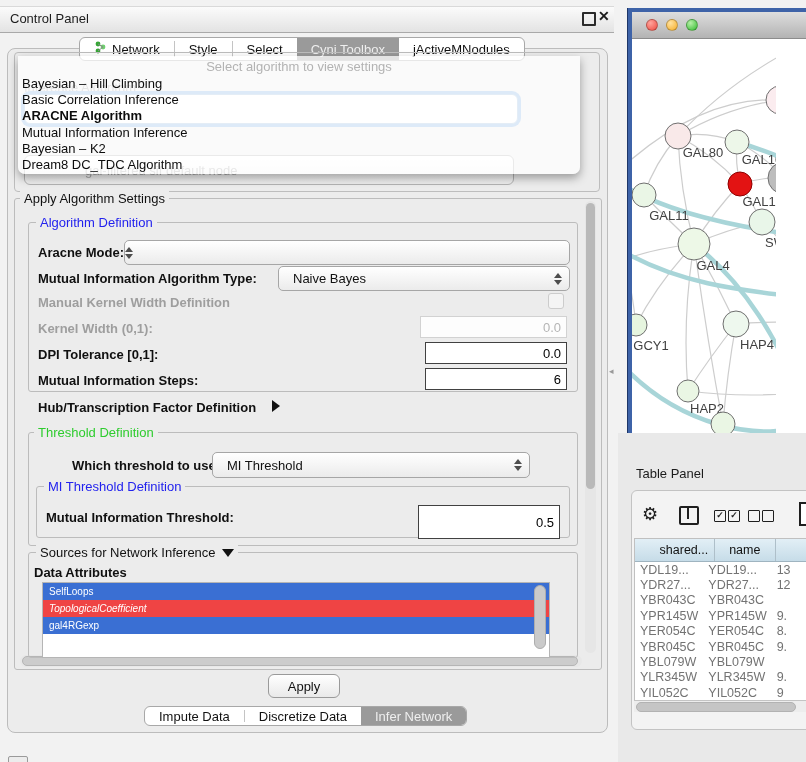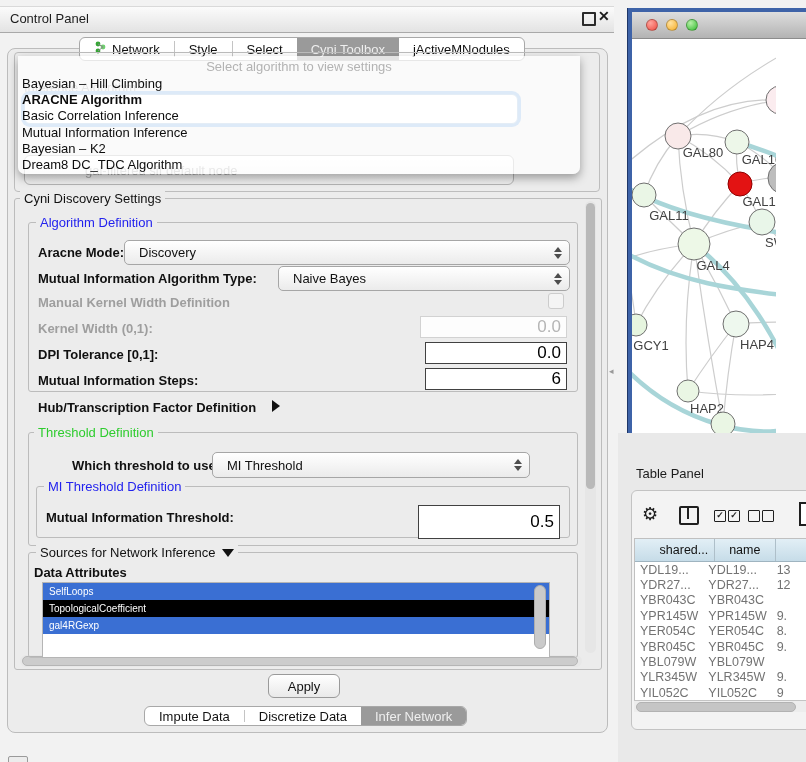--- a/index.html
+++ b/index.html
@@ -52,21 +52,21 @@
   .lbl{font-size:13px;font-weight:bold;color:#101010;white-space:nowrap;}
   .lbl.dis{color:#9e9e9e;}
   .combo{background:linear-gradient(#ffffff,#ebebeb);border:1px solid #a6a6a6;border-radius:5px;
     display:flex;align-items:center;font-size:13px;color:#111;}
   .combo .txt{flex:1;padding-left:14px;}
   .combo .arrows{display:flex;flex-direction:column;gap:2px;margin-right:7px;}
   .tri-up{width:0;height:0;border-left:4px solid transparent;border-right:4px solid transparent;
     border-bottom:5px solid #4d4d4d;}
   .tri-dn{width:0;height:0;border-left:4px solid transparent;border-right:4px solid transparent;
     border-top:5px solid #4d4d4d;}
-  input.fld{position:absolute;background:#fff;border:1px solid #9a9a9a;font-size:17px;
+  input.fld{position:absolute;background:#fff;border:1px solid #9a9a9a;font-size:13px;
     text-align:right;padding:0 5px;font-family:"Liberation Sans",sans-serif;color:#000;box-sizing:border-box;}
   input.fld.strong{border:1.5px solid #414141;}
   input.fld.disab{border:1px solid #d2d2d2;color:#b5b5b5;background:#fdfdfd;}
   .checkbox{width:14px;height:14px;border:1px solid #cccccc;border-radius:3px;background:#f4f4f4;}
   .tri-right{width:0;height:0;border-top:6px solid transparent;border-bottom:6px solid transparent;
     border-left:8px solid #111;}
   .tri-down{width:0;height:0;border-left:6px solid transparent;border-right:6px solid transparent;
     border-top:8px solid #111;}
   .vscroll-track{background:#e6e6e6;border-radius:6px;}
   .vscroll-thumb{background:#b9b9b9;border-radius:6px;}
@@ -160,43 +160,42 @@
 <div class="abs ghost-label">Inference Algorithm</div>
 <div class="abs ghost-combo1"></div>
 <div class="abs ghost-combo2">
   <span class="txt">gal-filtered sif default node</span>
 </div>
 
 <div class="abs popup">
   <div class="popup-head">Select algorithm to view settings</div>
   <div id="popup-items">
       <div class="popup-item">Bayesian – Hill Climbing</div>
+      <div class="popup-item">Basic Correlation Inference</div>
       <div class="popup-item bold">ARACNE Algorithm</div>
-      <div class="popup-item">Basic Correlation Inference</div>
       <div class="popup-item">Mutual Information Inference</div>
       <div class="popup-item">Bayesian – K2</div>
       <div class="popup-item">Dream8 DC_TDC Algorithm</div>
     </div>
 </div>
 
 <div class="abs gbox" style="left:14px;top:198px;width:586px;height:470px;"></div>
-<div class="abs gbox-label" style="left:20px;top:191px;color:#111;">Cyni Discovery Settings</div>
+<div class="abs gbox-label" style="left:20px;top:191px;color:#111;">Apply Algorithm Settings</div>
 <div class="abs vscroll-track" style="left:585px;top:201px;width:11px;height:452px;">
   <div class="vscroll-thumb" style="position:absolute;left:1px;top:2px;width:9px;height:286px;"></div>
 </div>
 <div class="abs" style="left:20px;top:655px;width:562px;height:12px;background:#e8e8e8;border-radius:6px;">
   <div class="hscroll-thumb" style="position:absolute;left:2px;top:1px;width:554px;height:8px;"></div>
 </div>
 
 <div class="abs gbox" style="left:28px;top:222px;width:548px;height:168px;"></div>
 <div class="abs gbox-label" style="left:36px;top:215px;color:#2222ee;">Algorithm Definition</div>
 
 <div class="abs lbl" style="left:38px;top:245px;">Aracne Mode:</div>
 <div class="abs combo" style="left:124px;top:240px;width:444px;height:23px;">
-  <span class="txt">Discovery</span>
   <span class="arrows">
       <i class="tri-up"></i>
       <i class="tri-dn"></i>
     </span>
 </div>
 
 <div class="abs lbl" style="left:38px;top:271px;">Mutual Information Algorithm Type:</div>
 <div class="abs combo" style="left:278px;top:266px;width:290px;height:23px;">
   <span class="txt">Naive Bayes</span>
   <span class="arrows">
@@ -238,21 +237,21 @@
 <input class="fld strong" style="left: 418px; top: 505px; width: 142px; height: 34px;" readonly="" value="0.5">
 
 <div class="abs gbox" style="left:28px;top:552px;width:548px;height:104px;"></div>
 <div class="abs gbox-label" style="left:36px;top:545px;color:#111;display:flex;align-items:center;gap:6px;">
   <span>Sources for Network Inference</span>
   <i class="tri-down"></i>
 </div>
 <div class="abs lbl" style="left:34px;top:565px;">Data Attributes</div>
 <div class="abs attr-list" id="attr-list">
     <div class="attr-item" style="background: rgb(58, 111, 211);">SelfLoops</div>
-    <div class="attr-item" style="background: #000000;">TopologicalCoefficient</div>
+    <div class="attr-item" style="background: #ef4444; font-style: italic;">TopologicalCoefficient</div>
     <div class="attr-item" style="background: rgb(58, 111, 211);">gal4RGexp</div>
   </div>
 <div class="abs vscroll-thumb" style="left:534px;top:585px;width:10px;height:62px;border:1px solid #adadad;background:#cacaca;"></div>
 
 <div class="abs apply-btn">
   <span>Apply</span>
 </div>
 
 <div class="abs tabstrip bottom-tabs" id="bottom-tabs">
     <div class="tab">

